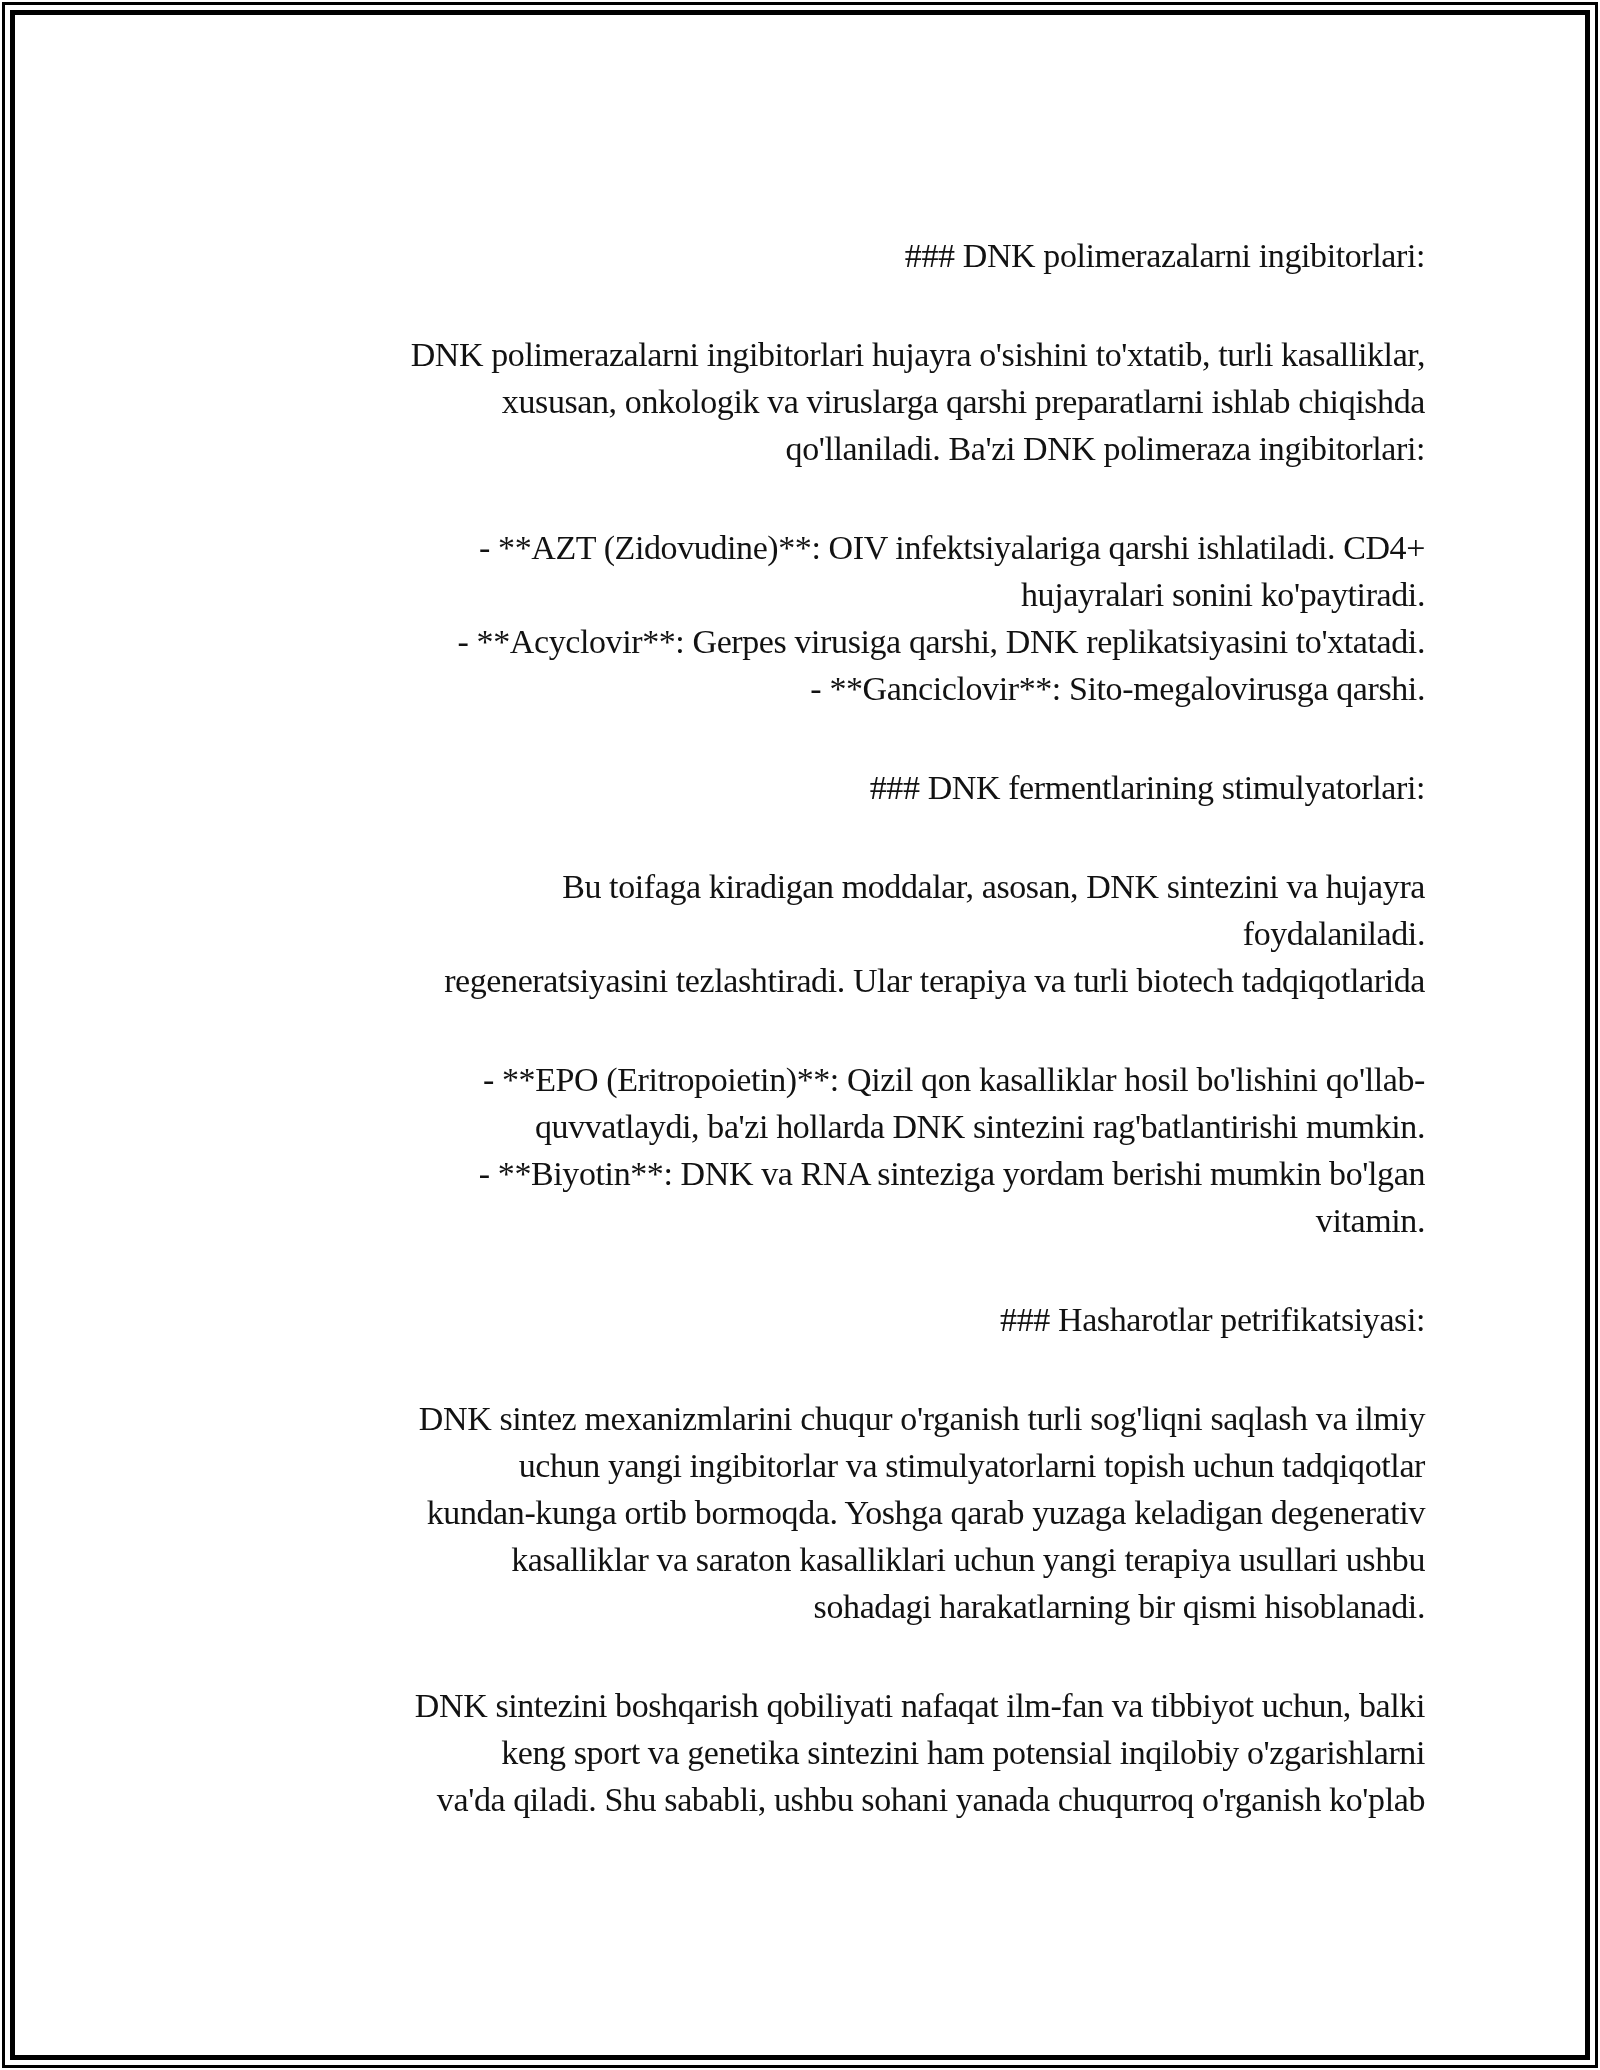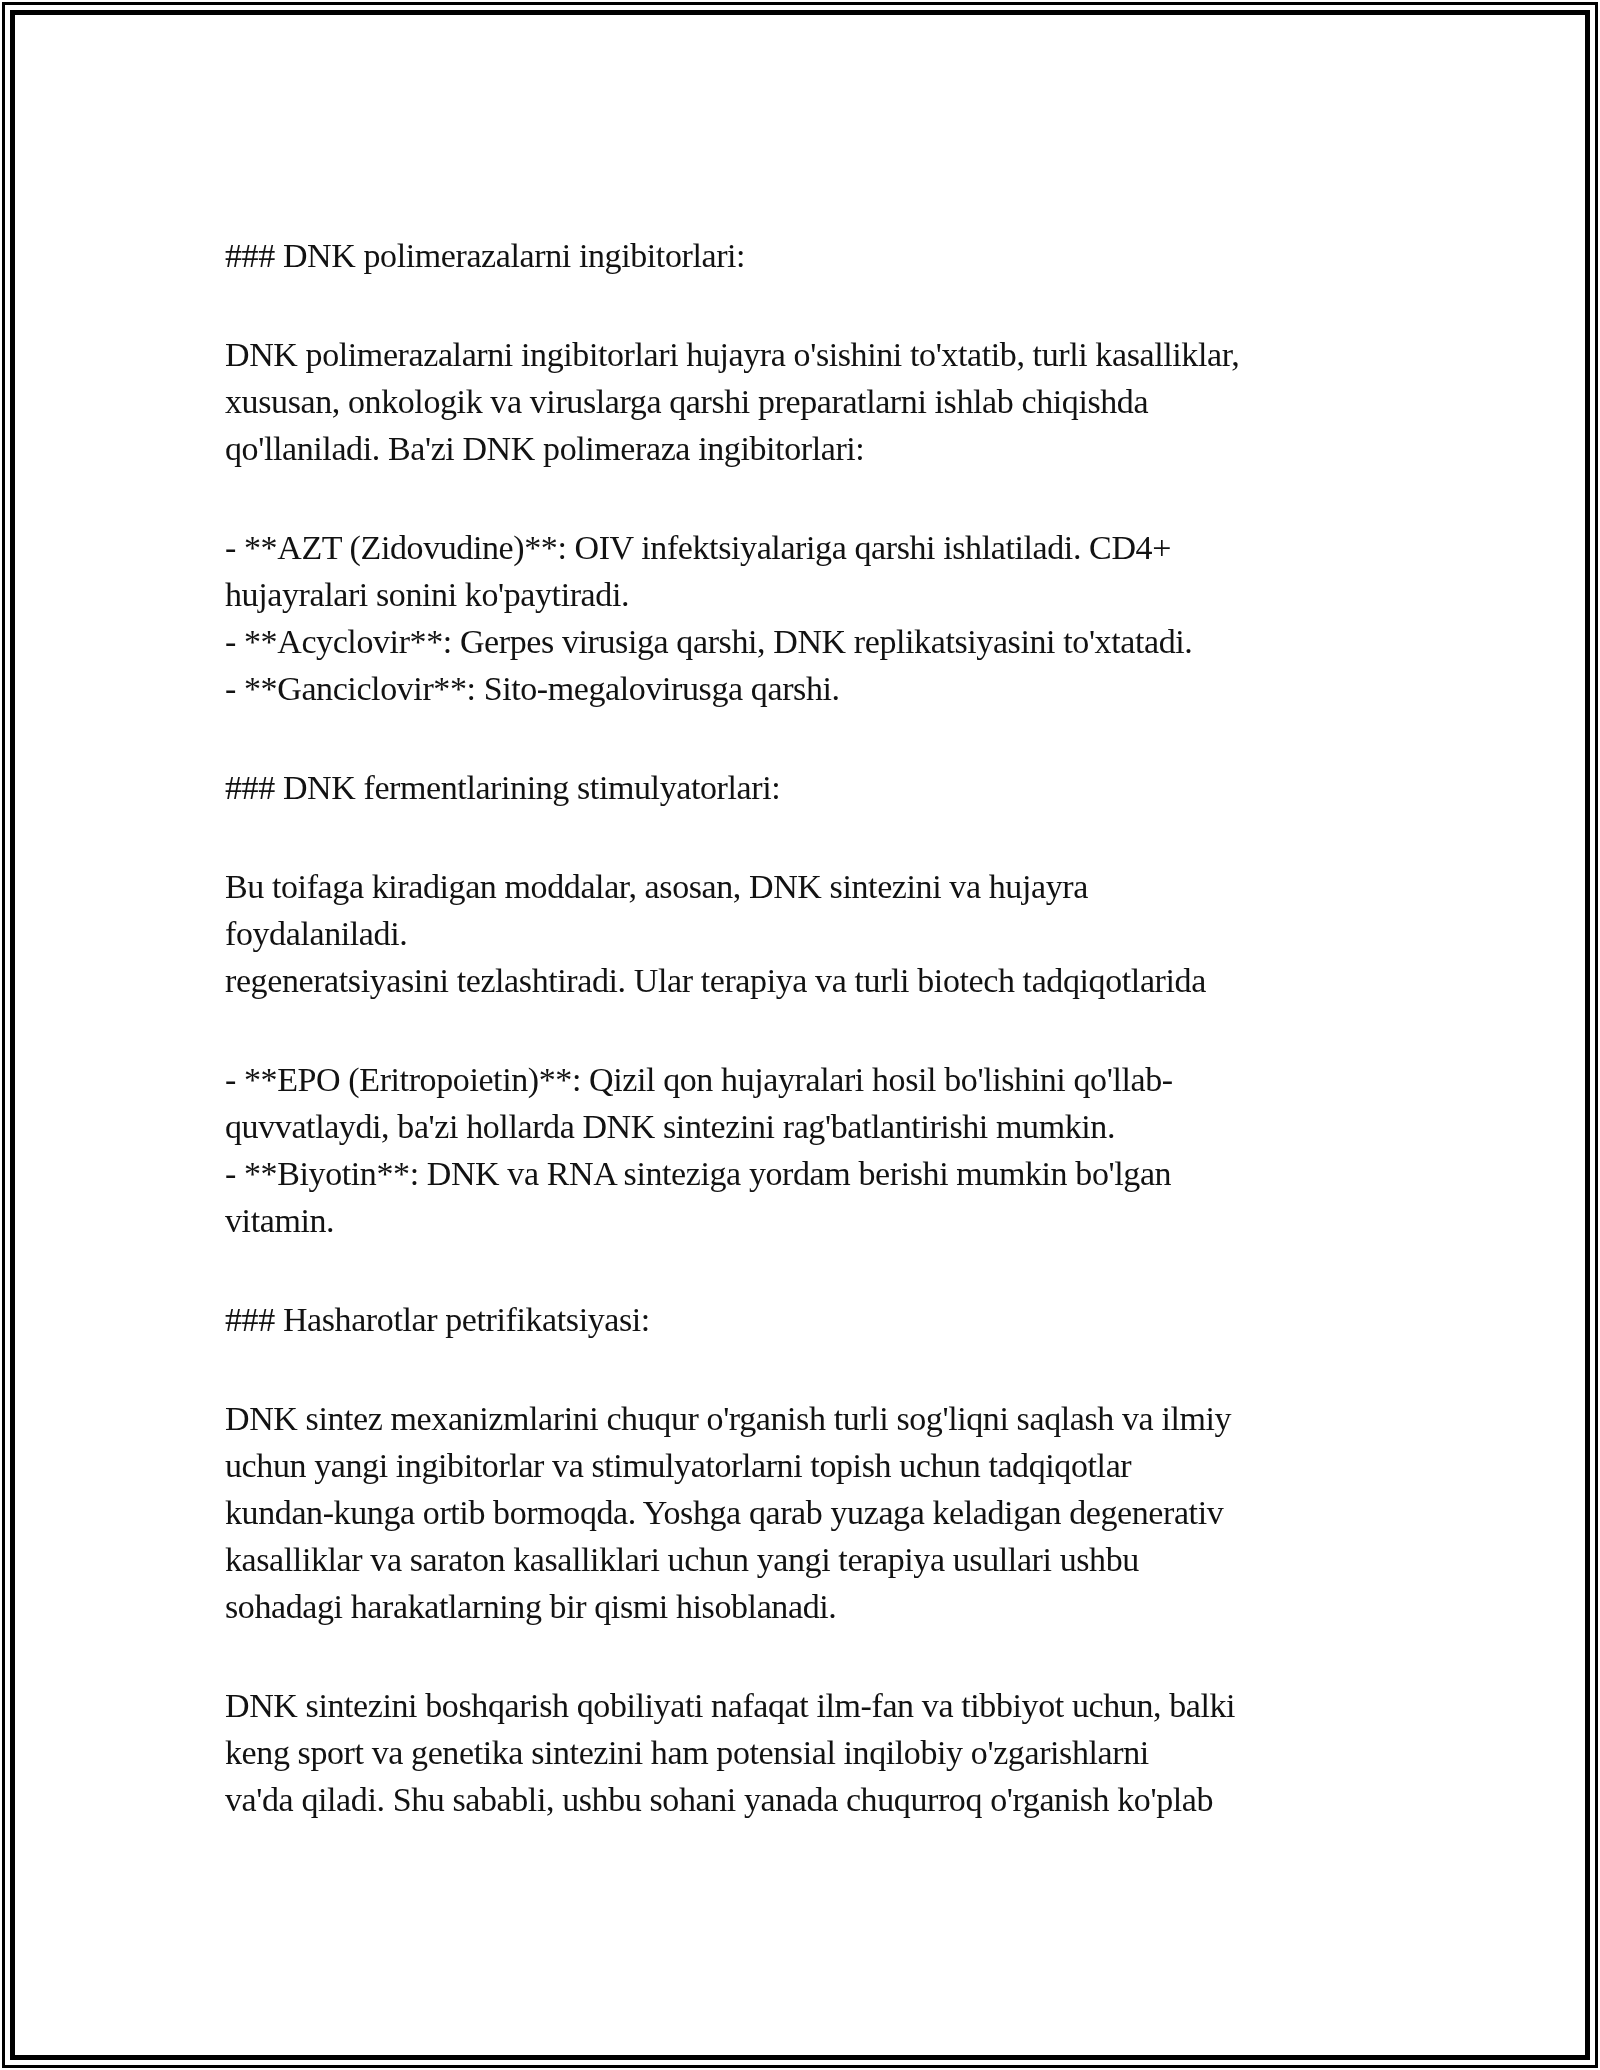--- a/index.html
+++ b/index.html
@@ -31,20 +31,21 @@
     left: 225px;
     top: 232px;
     width: 1200px;
     font-size: 34px;
     line-height: 47px;
     letter-spacing: -0.4px;
     color: #121212;
   }
   .block {
     margin: 0 0 52px 0;
+    text-align: right;
   }
   .line {
     white-space: nowrap;
   }
 </style>
 </head>
 <body>
 
 <div class="page">
   <div class="frame-outer"></div>
@@ -73,21 +74,21 @@
       <div class="line">### DNK fermentlarining stimulyatorlari:</div>
     </div>
 
     <div class="block">
       <div class="line">Bu toifaga kiradigan moddalar, asosan, DNK sintezini va hujayra</div>
       <div class="line">foydalaniladi.</div>
       <div class="line">regeneratsiyasini tezlashtiradi. Ular terapiya va turli biotech tadqiqotlarida</div>
     </div>
 
     <div class="block">
-      <div class="line">- **EPO (Eritropoietin)**: Qizil qon hujayralari hosil bo'lishini qo'llab-</div>
+      <div class="line">- **EPO (Eritropoietin)**: Qizil qon kasalliklar hosil bo'lishini qo'llab-</div>
       <div class="line">quvvatlaydi, ba'zi hollarda DNK sintezini rag'batlantirishi mumkin.</div>
       <div class="line">- **Biyotin**: DNK va RNA sinteziga yordam berishi mumkin bo'lgan</div>
       <div class="line">vitamin.</div>
     </div>
 
     <div class="block">
       <div class="line">### Hasharotlar petrifikatsiyasi:</div>
     </div>
 
     <div class="block">

